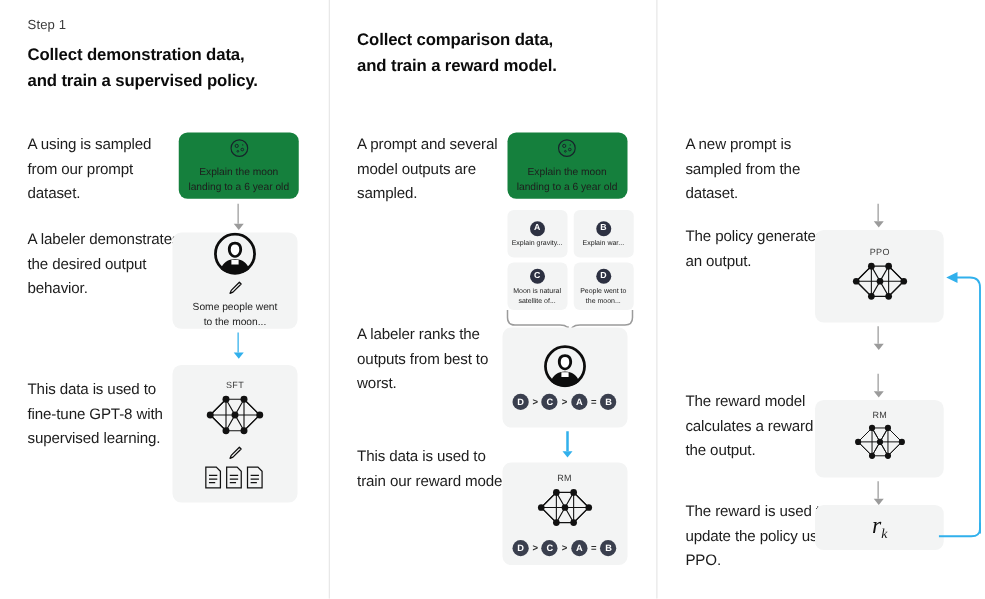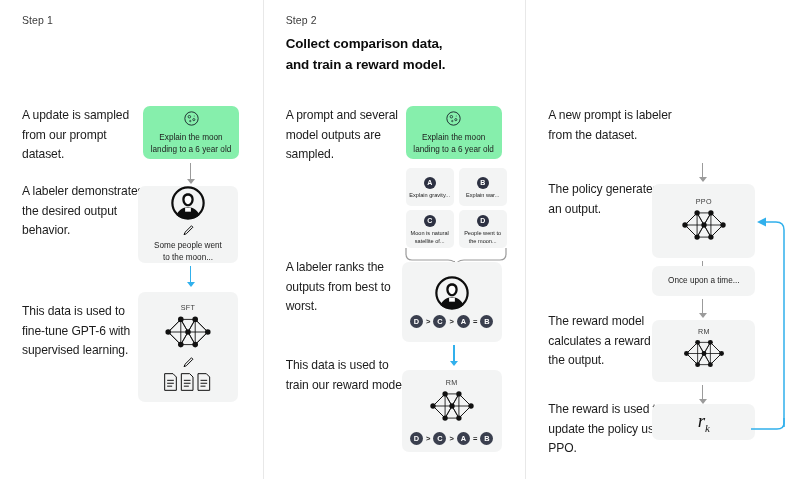--- a/index.html
+++ b/index.html
@@ -26,21 +26,21 @@
     position: absolute; left: 22px; font-size: 12.1px; line-height: 1.62;
     color: #1c1c1c; width: 125px; letter-spacing: -.1px;
   }
 
   
   .box {
     position: absolute; border-radius: 7px; background: #f3f4f4;
     display: flex; flex-direction: column; align-items: center; justify-content: center;
     text-align: center;
   }
-  .box.blue { background: #86efac; }
+  .box.blue { background: #15803d; }
   .box-caption { font-size: 8.2px; line-height: 1.42; color: #1d1d1d; padding: 0 6px; }
   .box-tag { font-size: 7.2px; color: #3a3a3a; letter-spacing: .3px; }
 
   
   .arrow { position: absolute; width: 9px; display: flex; flex-direction: column; align-items: center; }
   .arrow .shaft { width: 1.3px; background: #9b9b9b; }
   .arrow .head {
     width: 0; height: 0; border-left: 4px solid transparent; border-right: 4px solid transparent;
     border-top: 5.5px solid #9b9b9b;
   }
@@ -81,30 +81,32 @@
   .brace { position: absolute; }
   .loop { position: absolute; }
 </style>
 </head>
 <body>
 
 <div class="page">
 
   <div class="column">
     <div class="step-label">Step 1</div>
-
-    <div class="body-text" style="top:106px">A update is
+    <div class="step-title" style="white-space:pre-line">Collect demonstration data,
+and train a supervised policy.</div>
+
+    <div class="body-text" style="top:106px">A using is
 sampled from our
 prompt dataset.</div>
     <div class="body-text" style="top:182px">A labeler
 demonstrates the
 desired output
 behavior.</div>
     <div class="body-text" style="top:302px">This data is used
-to fine-tune GPT-6
+to fine-tune GPT-8
 with supervised
 learning.</div>
 
     <div class="box blue" style="left:143px; top:106px; width:96px; height:53px;">
       <span class="moon-icon">
         <svg viewBox="0 0 24 24" width="17" height="17">
             <circle cx="12" cy="12" r="9.4" fill="none" stroke="#17232b" stroke-width="1.3"></circle>
             <circle cx="9" cy="9.5" r="1.8" fill="none" stroke="#17232b" stroke-width="1.1"></circle>
             <circle cx="15.3" cy="13.6" r="1.5" fill="none" stroke="#17232b" stroke-width="1.1"></circle>
             <circle cx="10.3" cy="15.6" r="1" fill="none" stroke="#17232b" stroke-width="1"></circle>
@@ -177,21 +179,20 @@
               <path d="M26 10h8M26 13.5h8M26 17h6"></path>
             <path d="M43 2h10l4 4v16H43z"></path>
               <path d="M46 10h8M46 13.5h8M46 17h6"></path>
           </g>
         </svg>
       </span>
     </div>
   </div>
 
   <div class="column">
-    <div class="step-label">Step 2</div>
     <div class="step-title" style="white-space:pre-line">Collect comparison data,
 and train a reward model.</div>
 
     <div class="body-text" style="top:106px">A prompt and
 several model
 outputs are
 sampled.</div>
     <div class="body-text" style="top:258px">A labeler ranks
 the outputs from
 best to worst.</div>
@@ -295,21 +296,21 @@
         <span class="rank-badge">A</span>
         <span class="rank-op">=</span>
         <span class="rank-badge">B</span>
       </div>
     </div>
   </div>
 
   <div class="column">
 
     <div class="body-text" style="top:106px">A new prompt
-is labeler from
+is sampled from
 the dataset.</div>
     <div class="body-text" style="top:180px">The policy
 generates
 an output.</div>
     <div class="body-text" style="top:312px">The reward model
 calculates a
 reward for
 the output.</div>
     <div class="body-text" style="top:400px">The reward is
 used to update
@@ -341,23 +342,20 @@
           </g>
         </svg>
       </span>
     </div>
 
     <div class="arrow" style="left:172px; top:261px; height:20px;">
       <div class="shaft" style="height:14px"></div>
         <div class="head"></div>
     </div>
 
-    <div class="box" style="left:126px; top:266px; width:103px; height:30px;">
-      <span class="box-caption">Once upon a time...</span>
-    </div>
 
     <div class="arrow" style="left:172px; top:299px; height:20px;">
       <div class="shaft" style="height:14px"></div>
         <div class="head"></div>
     </div>
 
     <div class="box" style="left:126px; top:320px; width:103px; height:62px;">
       <span class="box-tag">RM</span>
       <span class="nn-icon">
         <svg viewBox="0 0 60 44" width="48" height="35">

